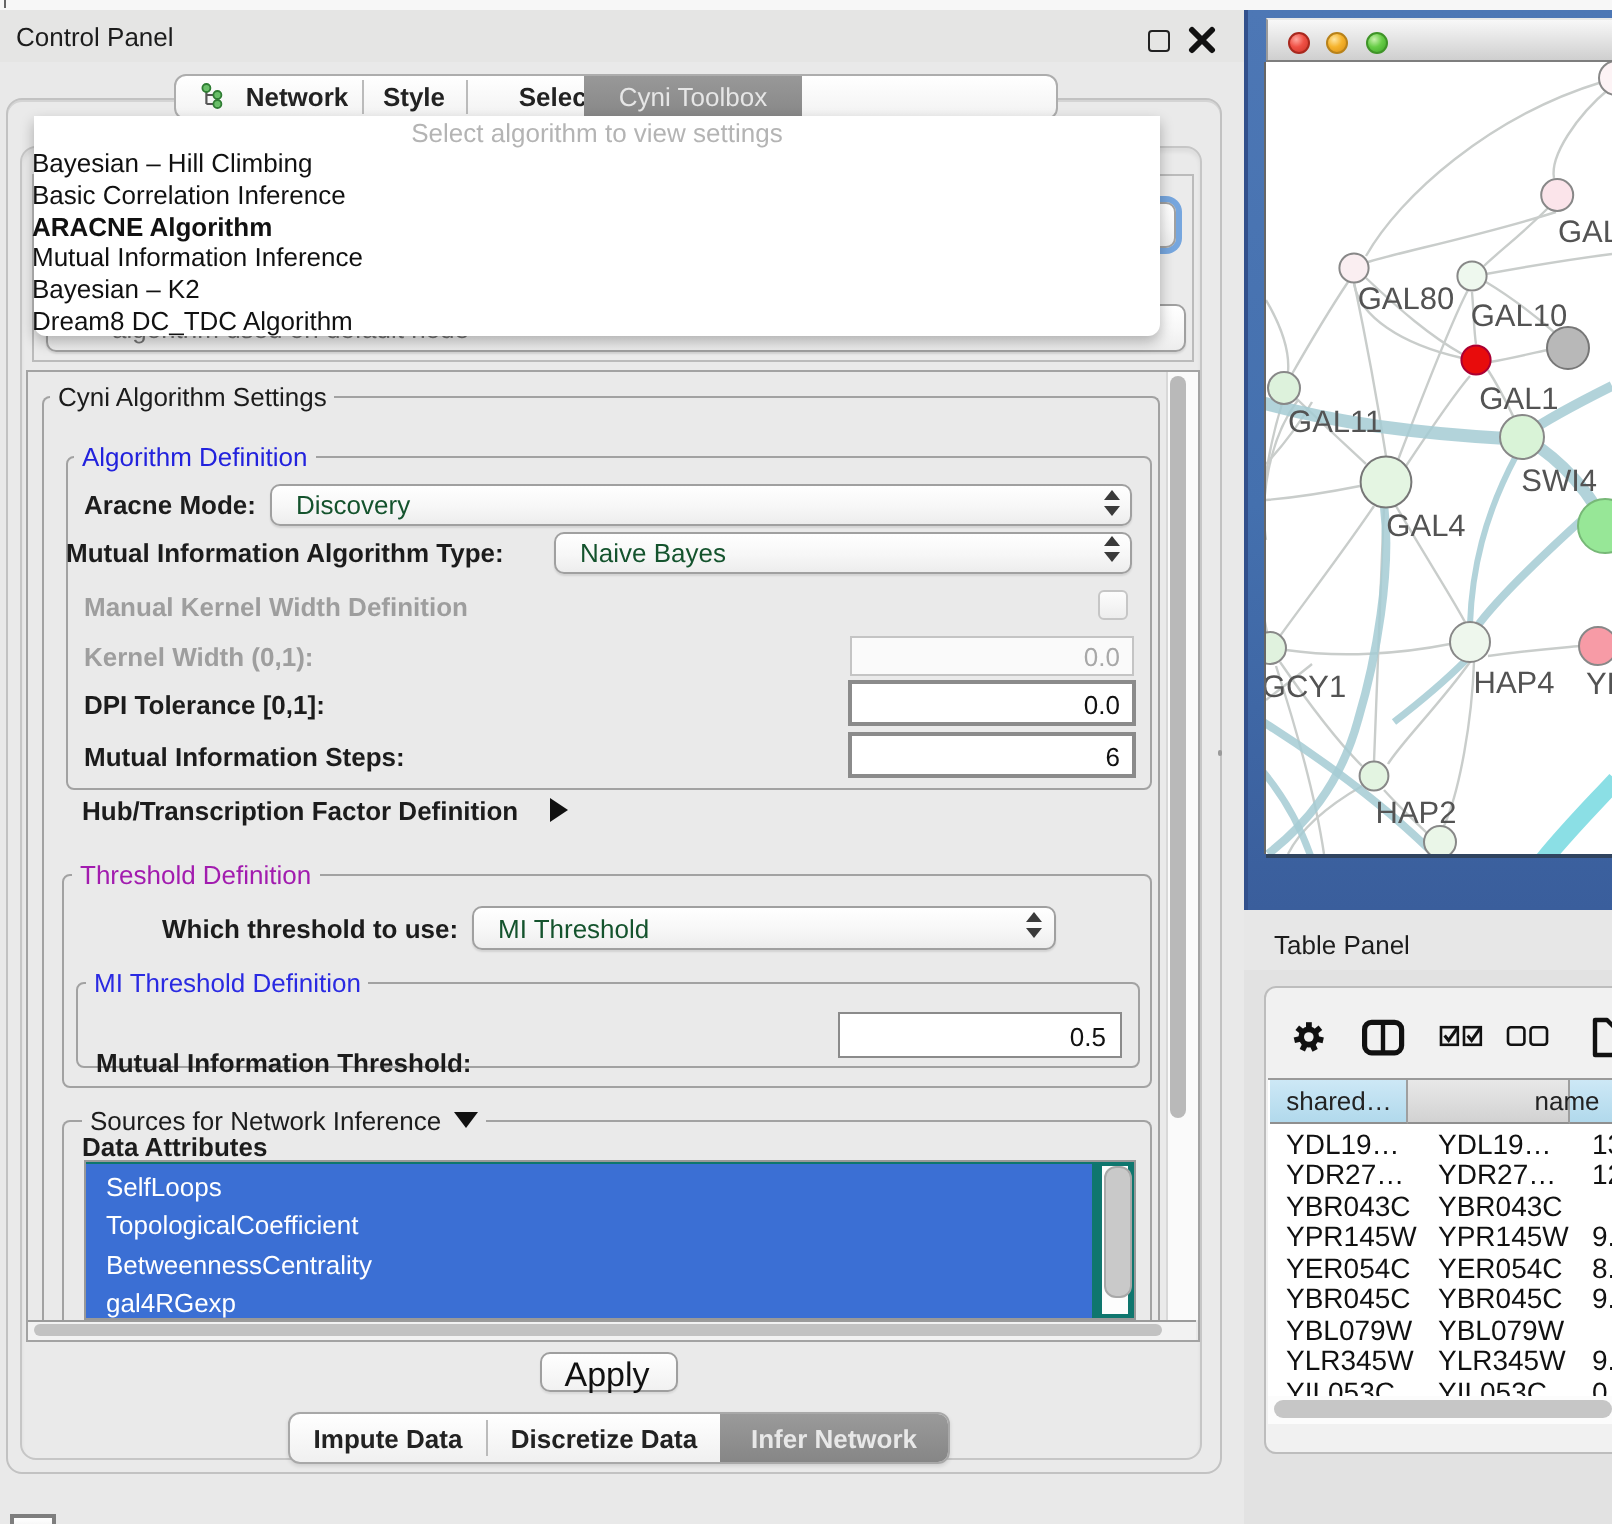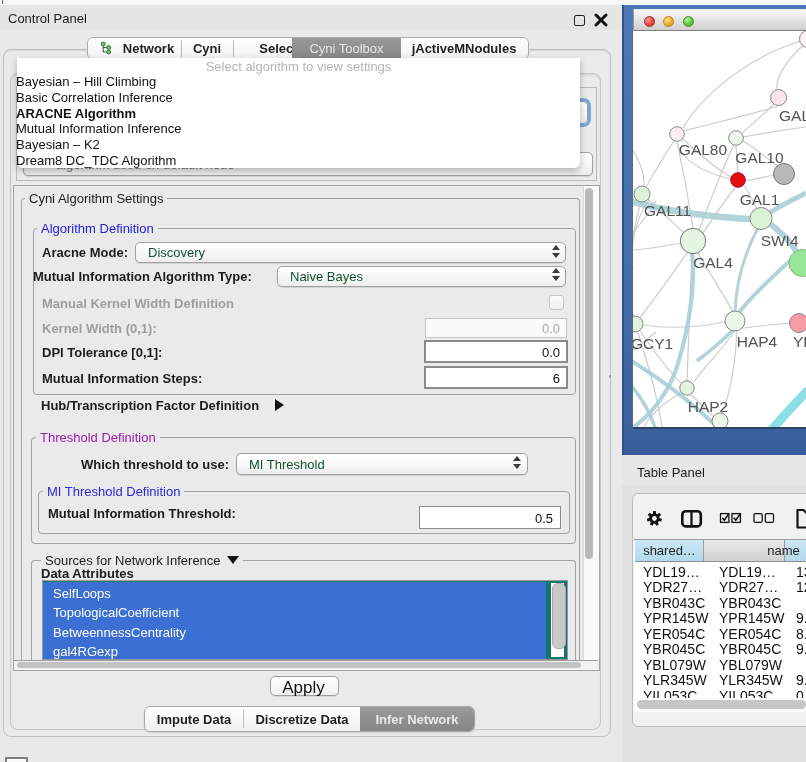--- a/index.html
+++ b/index.html
@@ -86,21 +86,21 @@
 <div class="lbl" style="left:81px;top:457px;">Which threshold to use:</div>
 <div class="combo" style="left:236px;top:453px;width:290px;height:20px;"></div>
 <div class="ctext" style="left:249px;top:457px;">MI Threshold</div>
 <div class="spin" style="left:513px;top:456px;">
     <i class="u"></i>
     <i class="d"></i>
   </div>
 
 <div class="grp" style="left:38px;top:491px;width:530px;height:41px;"></div>
 <div class="gt" style="left:43px;top:485px;color:#2a2ae2;">MI Threshold Definition</div>
-<div class="lbl" style="left:48px;top:506px;">Mutual Information Threshold:</div>
+<div class="lbl" style="left:48px;top:524px;">Mutual Information Threshold:</div>
 <div class="fld" style="left:419px;top:506px;width:142px;height:23px;border:1px solid #8b8b8b;padding:4px 7px 0 0;">0.5</div>
 
 <div class="grp" style="left:31px;top:560px;width:543px;height:108px;border-bottom:none;border-radius:4px 4px 0 0;"></div>
 <div class="gt" style="left:41px;top:554px;color:#1c1c1c;">Sources for Network Inference <span style="display:inline-block;width:0;height:0;border-left:6.5px solid transparent;border-right:6.5px solid transparent;border-top:8px solid #111;vertical-align:1px;margin-left:3px;"></span></div>
 <div class="lbl" style="left:41px;top:566px;">Data Attributes</div>
 
 <div class="abs" style="left:42px;top:580px;width:524px;height:78px;border:1px solid #999;background:#0f766e;overflow:hidden;">
  <div class="abs" style="left:0;top:1px;width:503px;height:78px;background:#3b6fd4;"></div>
  <div class="abs" style="left:10px;top:3px;font-size:13px;color:#fff;line-height:19.4px;">SelfLoops<br>TopologicalCoefficient<br>BetweennessCentrality<br>gal4RGexp</div>
  <div class="abs" style="left:508px;top:2px;width:13px;height:74px;background:#fdfdfd;"></div>
@@ -123,26 +123,25 @@
 
 <div class="abs" style="left:87px;top:37px;width:440px;height:21px;border:1px solid #adadad;border-radius:6px;background:linear-gradient(#ffffff,#f2f2f2);overflow:hidden;">
  <svg class="abs" style="left:12px;top:3px" width="13" height="14" viewBox="0 0 13 14">
   <path d="M3.2 3.5 L3.2 11 M3.2 6.5 L8.3 6.5 M3.2 11 L8.3 11" stroke="#555" stroke-width="1.1" fill="none"></path>
   <circle cx="3.2" cy="3" r="2" fill="#6abf69" stroke="#2f7d33" stroke-width="0.9"></circle>
   <circle cx="8.7" cy="6.5" r="2" fill="#6abf69" stroke="#2f7d33" stroke-width="0.9"></circle>
   <circle cx="8.7" cy="11" r="2" fill="#6abf69" stroke="#2f7d33" stroke-width="0.9"></circle>
  </svg>
  <div class="tabseg" style="left:28px;width:65px;">Network</div>
  <div class="abs" style="left:93px;top:2px;width:1px;height:17px;background:#bbb;"></div>
- <div class="tabseg" style="left:93px;width:52px;">Cyni</div>
+ <div class="tabseg" style="left:93px;width:52px;">Style</div>
  <div class="abs" style="left:145px;top:2px;width:1px;height:17px;background:#bbb;"></div>
  <div class="tabseg" style="left:145px;width:59px;padding-left:16px;">Select</div>
  <div class="abs" style="left:204px;top:0;width:109px;height:21px;background:linear-gradient(#989898,#878787);"></div>
  <div class="tabseg" style="left:204px;width:109px;color:#e6e6e6;font-weight:normal;">Cyni Toolbox</div>
- <div class="tabseg" style="left:313px;width:126px;">jActiveMNodules</div>
 </div>
 
 <div class="combo" style="left:400px;top:101px;width:186px;height:21px;box-shadow:0 0 0 3px #76a6de;"></div>
 <div class="combo" style="left:23px;top:152px;width:568px;height:22px;"></div>
 <div class="ctext" style="left:56px;top:157px;color:#777;">algorithm used on default node</div>
 
 <div class="abs" style="left:17px;top:58px;width:563px;height:110px;background:#fff;border-radius:0 0 6px 6px;box-shadow:0 3px 7px rgba(0,0,0,.28);"></div>
 <div class="abs" style="left:17px;top:59px;width:563px;text-align:center;font-size:13px;color:#b4b4b4;">Select algorithm to view settings</div>
 <div class="abs" style="left:16px;top:74px;font-size:13px;color:#111;line-height:15.8px;">
 Bayesian – Hill Climbing<br>

